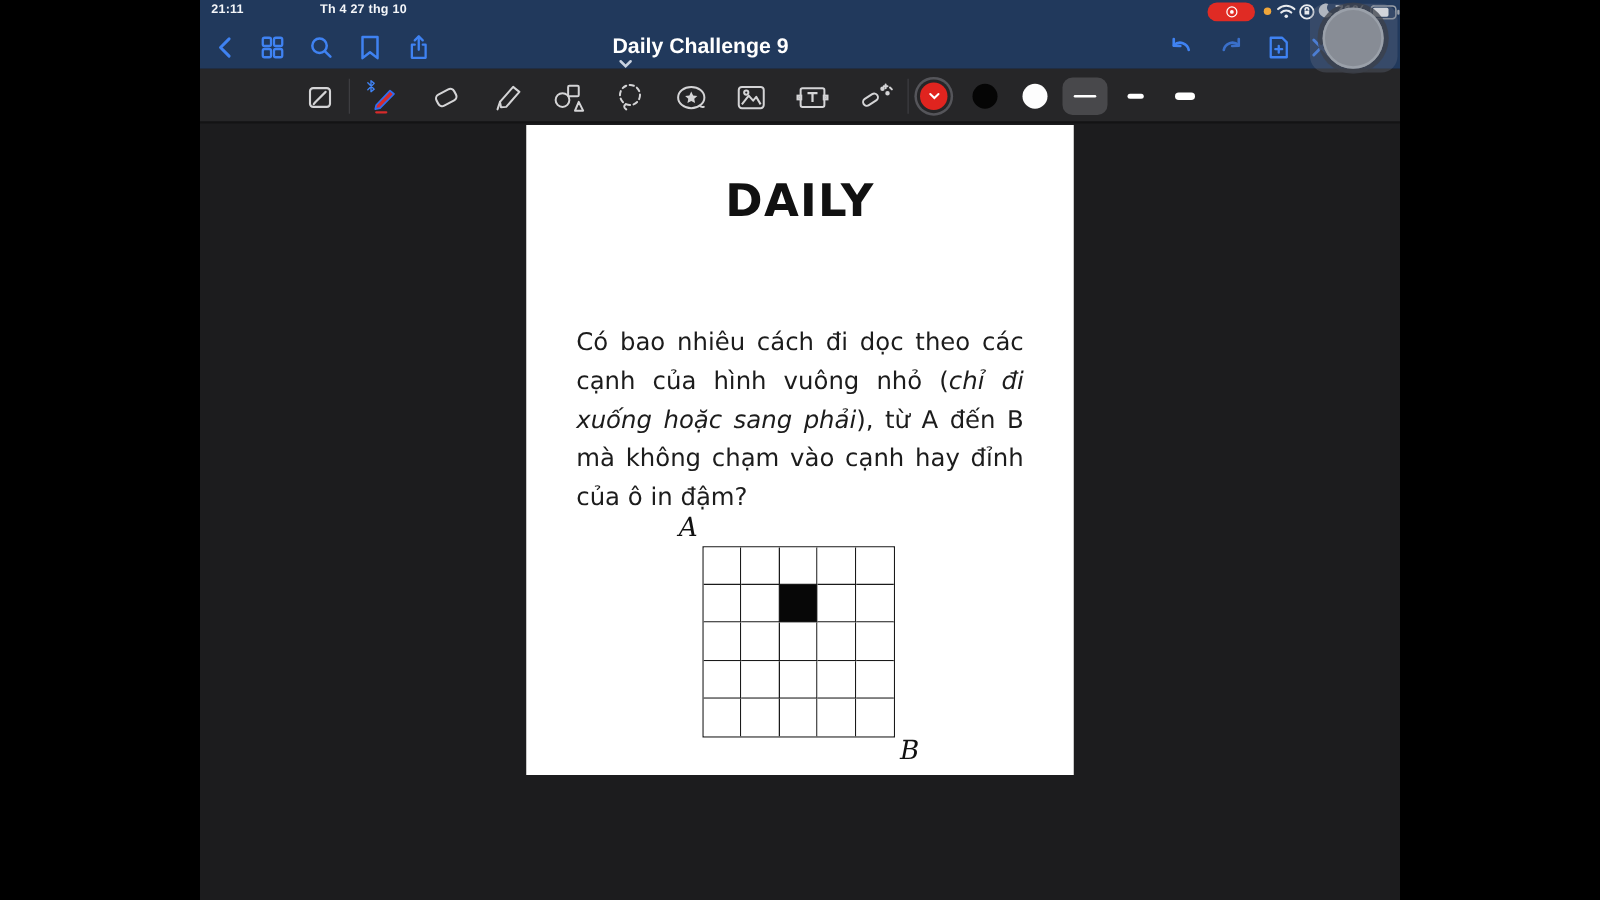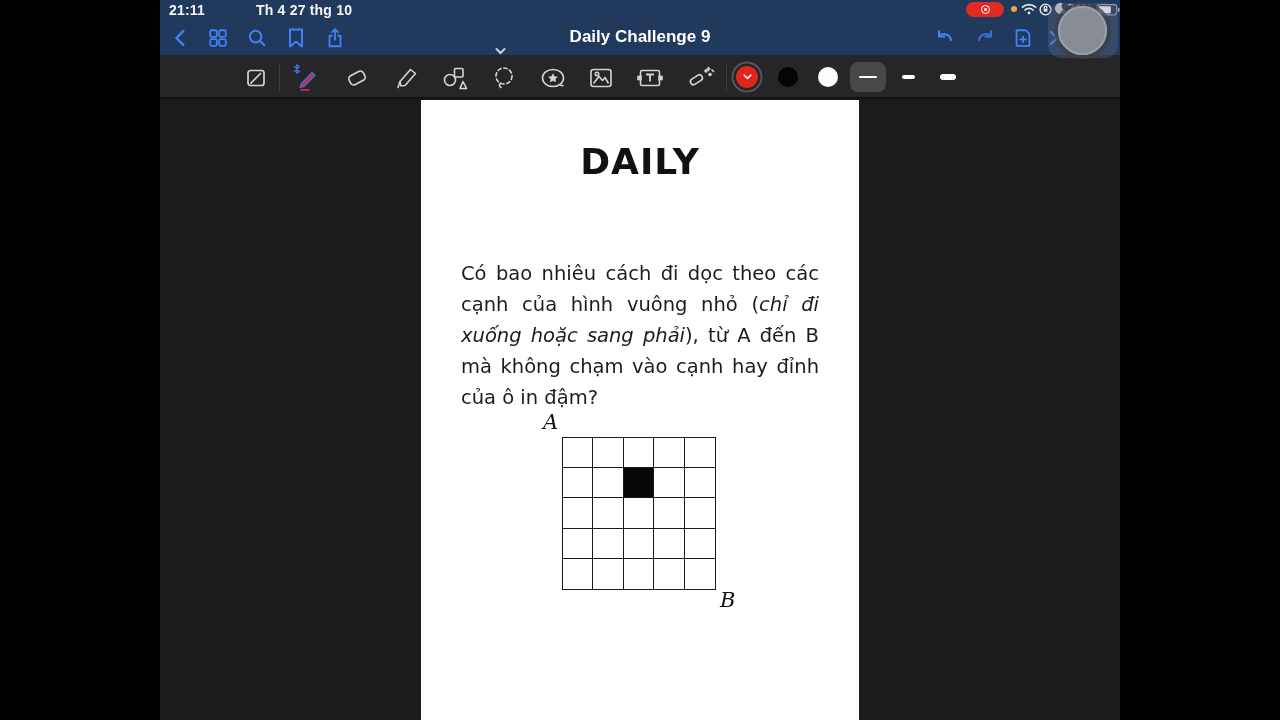--- a/index.html
+++ b/index.html
@@ -5,35 +5,35 @@
   * { margin:0; padding:0; box-sizing:border-box; }
   html,body { width:1280px; height:720px; background:#000; overflow:hidden;
               font-family:"Liberation Sans","DejaVu Sans",sans-serif; }
   .abs { position:absolute; }
 
   
   .app { position:absolute; left:160px; top:0; width:960px; height:720px; background:#1c1c1e; }
 
   
   .topbar { position:absolute; left:0; top:0; width:960px; height:55px; background:#21395c; }
-  .status-text { color:#f4f6f9; font-size:14px; font-weight:700; letter-spacing:.2px; }
+  .status-text { color:#f4f6f9; font-size:10px; font-weight:700; letter-spacing:.2px; }
   .rec-pill { position:absolute; left:806px; top:2px; width:38px; height:15px; background:#e02b24;
               border-radius:8px; display:flex; align-items:center; justify-content:center; }
   .rec-ring { width:9px; height:9px; border:1.6px solid #fff; border-radius:50%;
               display:flex; align-items:center; justify-content:center; }
   .rec-dot { width:3px; height:3px; background:#fff; border-radius:50%; }
   .orange-dot { position:absolute; left:851px; top:6px; width:6px; height:6px;
                 background:#f0a63a; border-radius:50%; }
   .pct { position:absolute; left:903px; top:2px; width:30px; text-align:right;
          color:#e8eaee; font-size:12.5px; font-weight:600; }
 
   
   .navicon { position:absolute; top:25px; width:26px; height:26px; display:flex;
              align-items:center; justify-content:center; cursor:pointer; }
-  .nav-title-wrap { position:absolute; left:330px; top:27px; width:300px; text-align:center;
+  .nav-title-wrap { position:absolute; left:330px; top:27px; width:300px; 
                     color:#fff; font-size:17px; font-weight:700; }
   .nav-title-wrap svg { vertical-align:middle; margin-left:5px; }
 
   
   .toolbar { position:absolute; left:0; top:55px; width:960px; height:44px; background:#262628;
              border-bottom:2px solid #131314; }
   .tool { position:absolute; top:8px; width:36px; height:30px; display:flex;
           align-items:center; justify-content:center; cursor:pointer; }
   .tb-divider { position:absolute; top:8px; width:1px; height:28px; background:#3d3d40; }
   .swatch { position:absolute; top:11px; border-radius:50%; cursor:pointer; }
@@ -42,21 +42,21 @@
                 display:flex; align-items:center; justify-content:center; }
   .swatch-black { left:618px; width:20px; height:20px; background:#050505; top:12px; }
   .swatch-white { left:658px; width:20px; height:20px; background:#fdfdfd; top:12px; }
   .width-opt { position:absolute; top:7px; width:36px; height:30px; border-radius:8px;
                display:flex; align-items:center; justify-content:center; cursor:pointer; }
   .width-opt.selected { background:#48484b; }
   .bar { background:#fff; border-radius:4px; }
 
   
   .canvas { position:absolute; left:0; top:99px; width:960px; height:621px; background:#1c1c1e; }
-  .page { position:absolute; left:261px; top:1px; width:438px; height:620px; background:#fff;padding-left:16px; }
+  .page { position:absolute; left:261px; top:1px; width:438px; height:520px; background:#fff;padding-left:16px; }
 
   .doc-title { position:absolute; top:36px; left:0; width:100%; text-align:center;
                color:#111; font-weight:800; font-size:36px; line-height:52px;
                letter-spacing:1px; font-family:"DejaVu Sans","Liberation Sans",sans-serif; }
   .problem { position:absolute; top:158px; left:40px; width:358px; text-align:justify;
              color:#1c1c1c; font-size:19.5px; line-height:31px;
              font-family:"DejaVu Sans","Liberation Sans",sans-serif; }
   .problem .it { font-style:italic; }
 
   .fig-label { position:absolute; font-family:"DejaVu Serif","Liberation Serif",serif;

